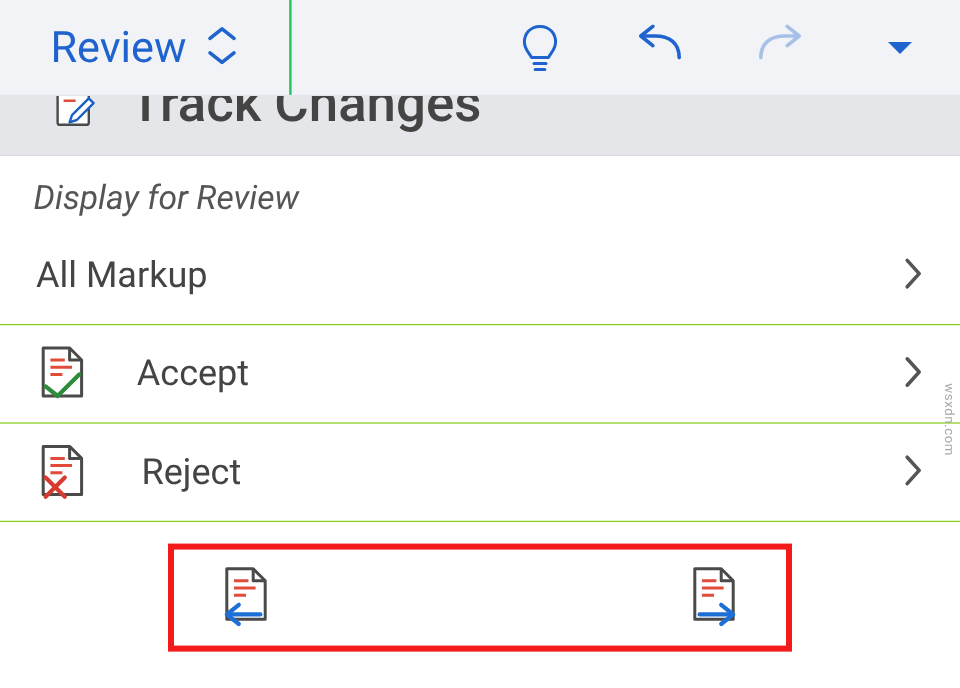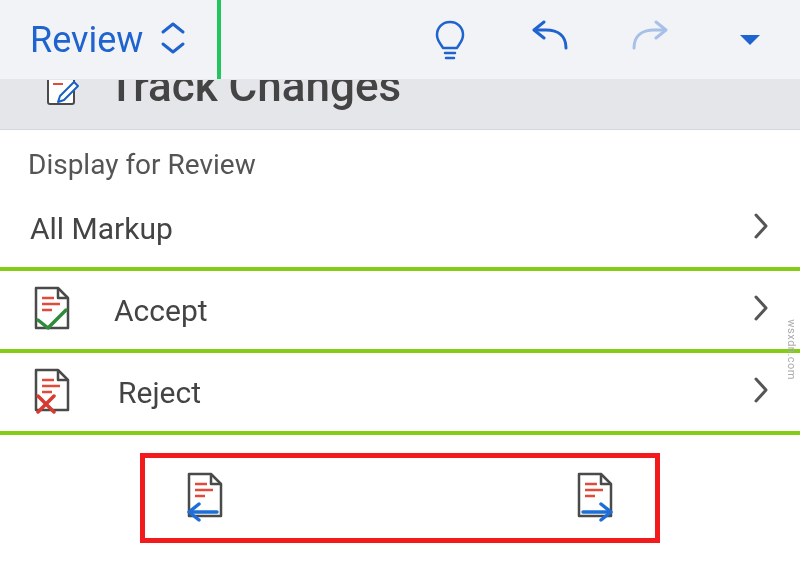--- a/index.html
+++ b/index.html
@@ -27,23 +27,23 @@
       display: flex;
       align-items: center;
       height: 80px;
       background: #F1F3F6;
       border-bottom: 1px solid #E3E6EA;
     }
     .tab-selector {
       display: flex;
       align-items: center;
       gap: 16px;
-      padding: 0 30px;
+      padding: 0 42px;
       height: 100%;
-      border-right: 4px solid #22c55e;
+      border-right: 2px solid #22c55e;
     }
     .tab-label {
       color: #1F63CE;
       font-size: 36px;
       font-weight: 400;
     }
     .spacer { flex: 1; }
     .icon-btn {
       width: 100px;
       display: flex;
@@ -69,28 +69,29 @@
       margin-top: -20px;
     }
     .track-row .ico {
       margin-top: -14px;
     }
     
     .section-header {
       padding: 18px 28px 8px;
       font-size: 28px;
       color: #555;
+      font-style: italic;
     }
     
     .row {
       display: flex;
       align-items: center;
       height: 82px;
       padding: 0 30px;
-      border-bottom: 4px solid #84cc16;
+      border-bottom: 1px solid #84cc16;
       cursor: pointer;
     }
     .row .label {
       font-size: 30px;
       color: #444;
       flex: 1;
     }
     .row .label.indent { margin-left: 32px; }
     .row .with-icon { display:flex; align-items:center; gap: 28px; }
     .chev { color: #666; }

